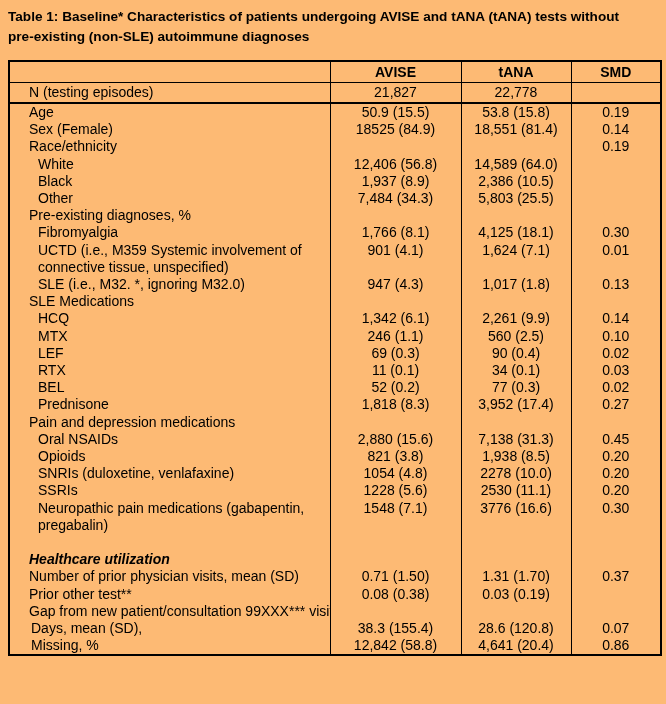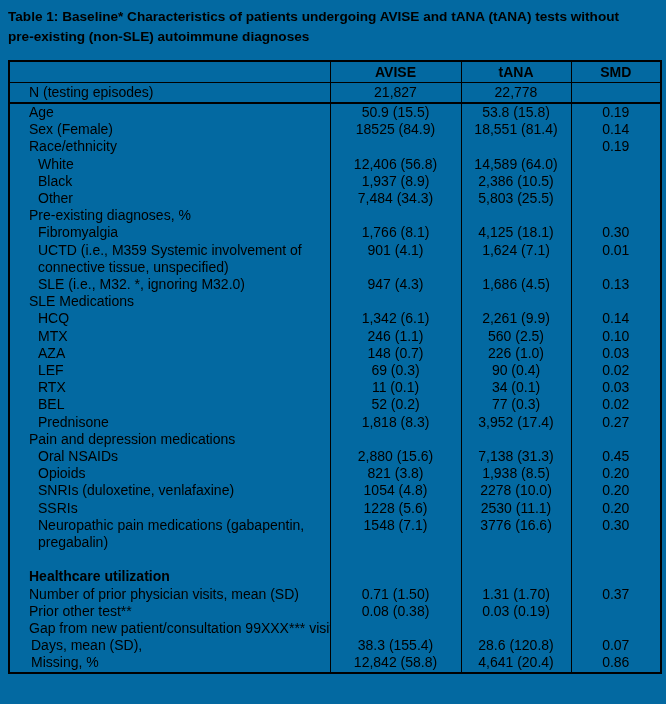--- a/index.html
+++ b/index.html
@@ -6,21 +6,21 @@
   body{
     width:666px;height:704px;
     font-family:"Liberation Sans",sans-serif;
     color:#000000;
     -webkit-font-smoothing:antialiased;
   }
   .page{
     box-sizing:border-box;
     width:666px;height:704px;
     padding:7px 6px 0 8px;
-    background:#0369a1;
+    background:#fdba74;
     overflow:hidden;
   }
   .title{
     font-weight:700;
     font-size:13.6px;
     line-height:20px;
     margin:0 0 13px 0;
   }
   table.t{
     border-collapse:collapse;
@@ -47,21 +47,21 @@
   tr.n-row td{
     border-bottom:2px solid #000000;
     height:19px;
     line-height:19px;
   }
   td.num{ text-align:center; white-space:nowrap; }
   td.lbl{ text-align:left; white-space:nowrap; }
   .ind0{ padding-left:19px; }
   .ind1{ padding-left:28px; }
   .ind2{ padding-left:21px;margin-top:16px; }
-  .emph{ font-weight:700; }
+  .emph{ font-weight:700; font-style:italic; }
 </style>
 </head>
 <body>
 
 <div class="page">
 
   <div class="title">
     <div>Table 1: Baseline* Characteristics of patients undergoing AVISE and tANA (tANA) tests without</div>
     <div>pre-existing (non-SLE) autoimmune diagnoses</div>
   </div>
@@ -141,46 +141,40 @@
             <div>UCTD (i.e., M359 Systemic involvement of</div>
             <div>connective tissue, unspecified)</div>
           </td>
           <td class="num">901 (4.1)</td>
           <td class="num">1,624 (7.1)</td>
           <td class="num">0.01</td>
         </tr>
         <tr>
           <td class="lbl ind1">SLE (i.e., M32. *, ignoring M32.0)</td>
           <td class="num">947 (4.3)</td>
-          <td class="num">1,686 (4.5)</td>
+          <td class="num">1,017 (1.8)</td>
           <td class="num">0.13</td>
         </tr>
         <tr>
           <td class="lbl ind0">SLE Medications</td>
           <td class="num"></td>
           <td class="num"></td>
           <td class="num"></td>
         </tr>
         <tr>
           <td class="lbl ind1">HCQ</td>
           <td class="num">1,342 (6.1)</td>
           <td class="num">2,261 (9.9)</td>
           <td class="num">0.14</td>
         </tr>
         <tr>
           <td class="lbl ind1">MTX</td>
           <td class="num">246 (1.1)</td>
           <td class="num">560 (2.5)</td>
           <td class="num">0.10</td>
-        </tr>
-        <tr>
-          <td class="lbl ind1">AZA</td>
-          <td class="num">148 (0.7)</td>
-          <td class="num">226 (1.0)</td>
-          <td class="num">0.03</td>
         </tr>
         <tr>
           <td class="lbl ind1">LEF</td>
           <td class="num">69 (0.3)</td>
           <td class="num">90 (0.4)</td>
           <td class="num">0.02</td>
         </tr>
         <tr>
           <td class="lbl ind1">RTX</td>
           <td class="num">11 (0.1)</td>

